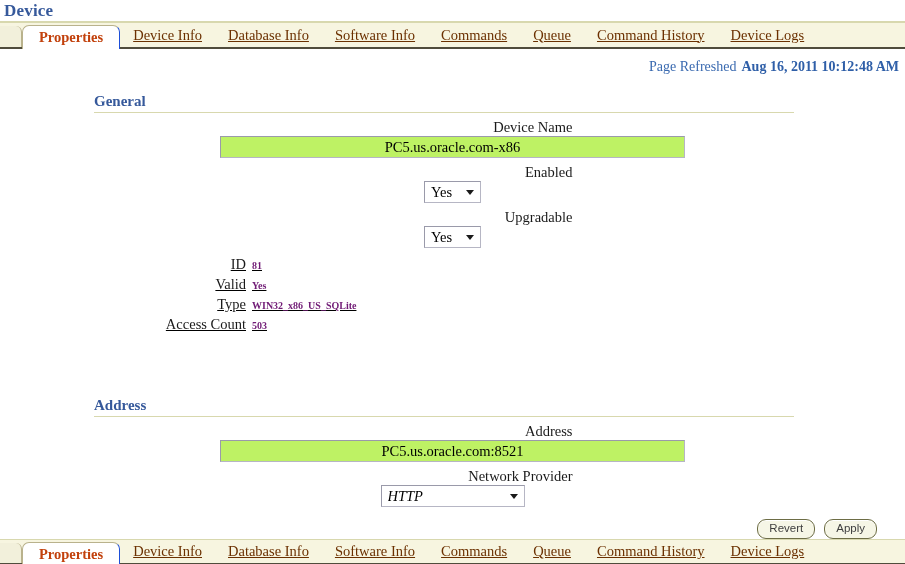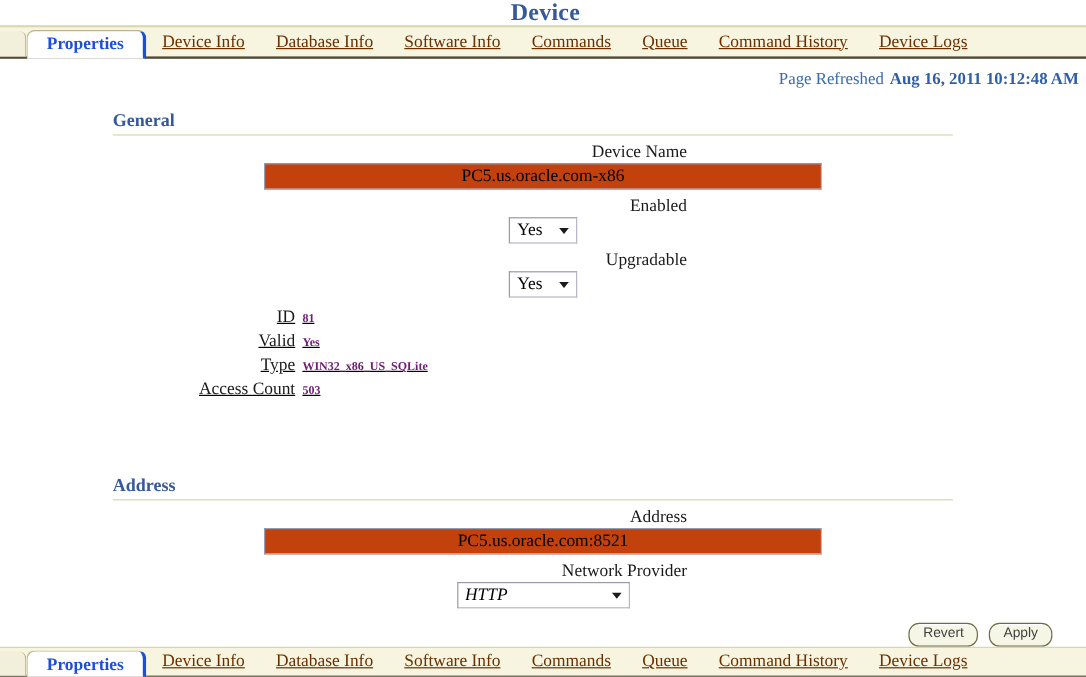--- a/index.html
+++ b/index.html
@@ -13,27 +13,26 @@
     font-family: "Liberation Serif", "DejaVu Serif", serif;
     font-size: 13px;
     color: #000000;
     overflow: hidden;
     position: relative;
   }
 
   
   .page-title {
     font-family: "Liberation Serif", "DejaVu Serif", serif;
-    font-size: 20px;
+    font-size: 17px;
     font-weight: bold;
     color: #36599b;
     padding: 1px 0 0 4px;
     line-height: 20px;
     letter-spacing: 0.2px;
-    text-align: center;
   }
   .title-rule {
     height: 2px;
     background: #d8d8ae;
     margin: 0;
   }
 
   
   .tabbar {
     position: relative;
@@ -63,26 +62,26 @@
   }
   .tab-inactive {
     font-size: 14.5px;
     color: #6b3000;
     text-decoration: underline;
     padding: 0 13px;
     cursor: pointer;
   }
   .tab-active {
     background: #ffffff;
-    color: #1d4ed8;
+    color: #c2410c;
     font-size: 14.5px;
     font-weight: bold;
     padding: 0 16px;
     border-left: 1px solid #b9b28c;
-    border-right: 3px solid #1d4ed8;
+    border-right: 1px solid #1d4ed8;
     border-top: 1px solid #b9b28c;
     border-top-left-radius: 7px;
     border-top-right-radius: 7px;
     margin-top: 2px;
     margin-bottom: -2px;
     position: relative;
     z-index: 3;
   }
   .tabbar-bottom {
     border-top: 1px solid #d8d8ae;
@@ -148,21 +147,21 @@
     flex: 0 0 auto;
   }
 
   .text-input {
     width: 465px;
     height: 22px;
     box-sizing: border-box;
     border: 1px solid #b6b6c4;
     border-top-color: #9a9aaa;
     border-left-color: #9a9aaa;
-    background: #c2410c;
+    background: #bef264;
     font-family: "Liberation Serif", "DejaVu Serif", serif;
     font-size: 14.5px;
     color: #000000;
     text-align: center;
     padding: 0 4px;
     outline: none;
   }
 
   .select-box {
     position: relative;

